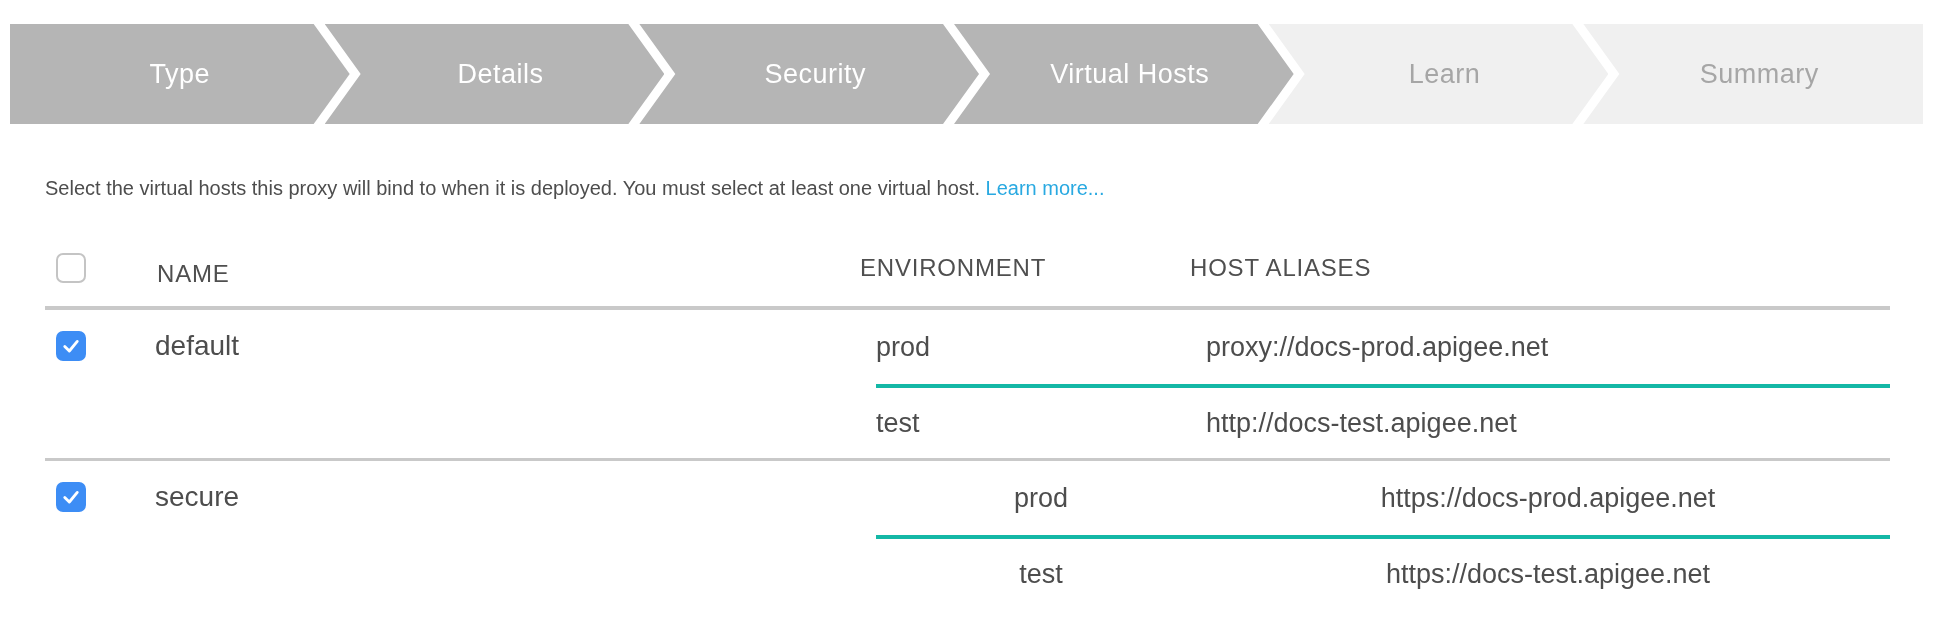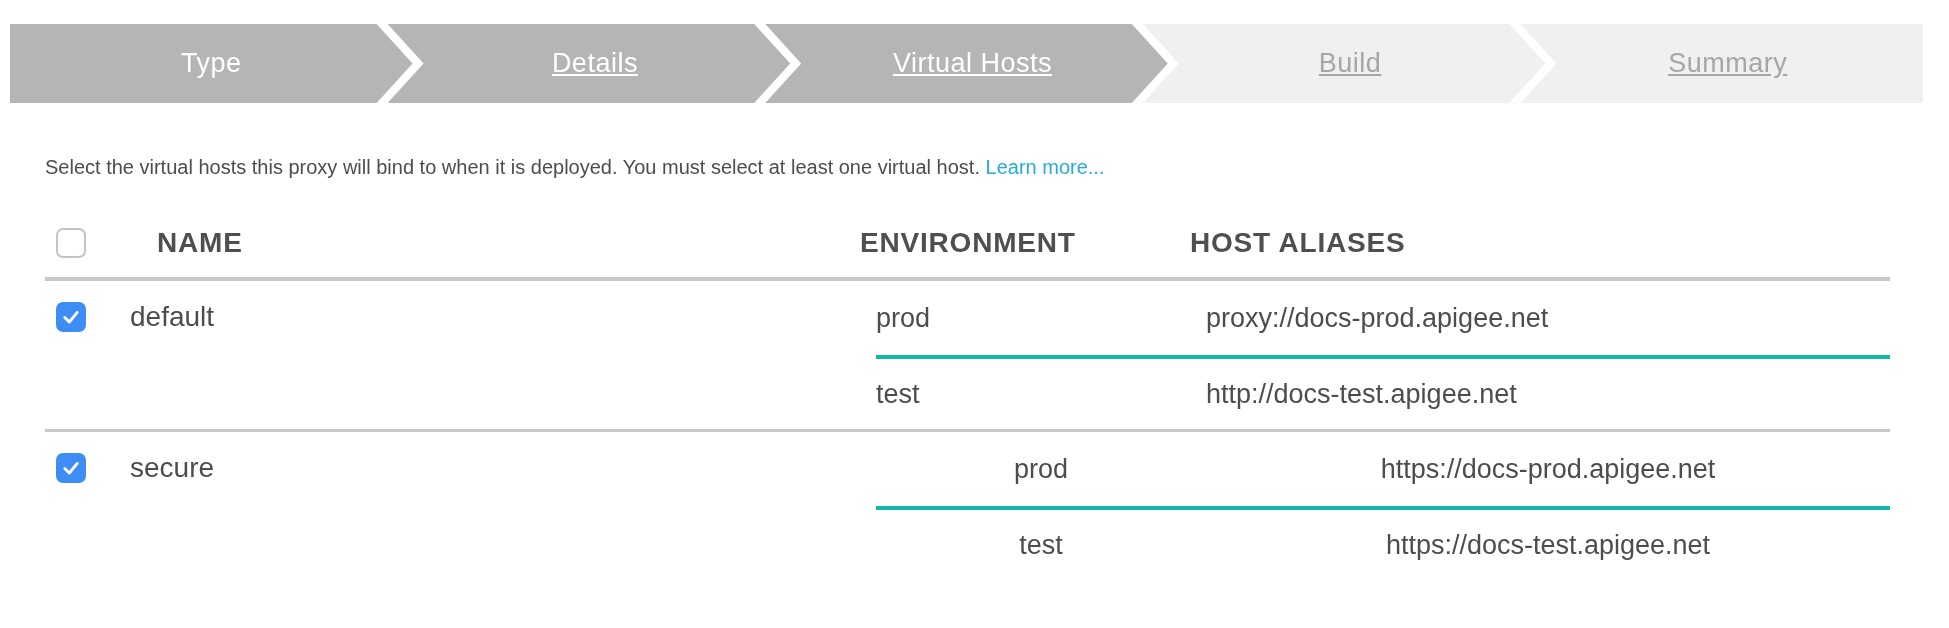--- a/index.html
+++ b/index.html
@@ -1,76 +1,79 @@
 <!DOCTYPE html>
 <html style="--step-active-bg: #b5b5b5; --step-active-text: #ffffff; --step-inactive-bg: #f0f0f0; --step-inactive-text: #a6a6a6; --link: #29a9e1; --checkbox: #3d8df5; --divider: #c9c9c9;"><head>
 <meta charset="utf-8">
 <style>
   * { margin:0; padding:0; box-sizing:border-box; }
   html,body { width:1949px; height:628px; background:#ffffff; overflow:hidden;
               font-family:"Liberation Sans", sans-serif; color:#4d4d4d; }
 
   
-  .wizard { display:flex; margin:24px 26px 0 10px; height:79px; }
+  .wizard { display:flex; margin:24px 26px 0 10px; height:100px; }
   .step { flex:1; display:flex; align-items:center; justify-content:center;
           font-size:27px; letter-spacing:.5px; position:relative;
           clip-path: polygon(0 0, calc(100% - 36px) 0, 100% 50%, calc(100% - 36px) 100%, 0 100%, 36px 50%); }
-  .step + .step { margin-left:-25px;text-decoration:underline; }
+  .step + .step { margin-left:-25px; }
   .step:first-child { clip-path: polygon(0 0, calc(100% - 36px) 0, 100% 50%, calc(100% - 36px) 100%, 0 100%); }
   .step:last-child  { clip-path: polygon(0 0, 100% 0, 100% 100%, 0 100%, 36px 50%); justify-content: center; }
   .step.active   { background:var(--step-active-bg,#b5b5b5);  color:var(--step-active-text,#fff); }
   .step.inactive { background:var(--step-inactive-bg,#f0f0f0); color:var(--step-inactive-text,#a6a6a6); }
   .step .lbl { transform:translateX(6px); }
   .step:first-child .lbl { transform:none; }
 
   
   .instruction { margin:53px 0 0 45px; font-size:20px; color:#4d4d4d; }
   .instruction a { color:var(--link,#29a9e1); text-decoration:none; cursor:pointer; }
 
   
   .vh-table { margin:48px 59px 0 45px; }
   .col-left { width:815px; flex:0 0 815px; }
   .col-env  { width:330px; flex:0 0 330px; }
   .col-host { flex:1; }
 
   .thead { display:flex; align-items:center; padding-bottom:18px; }
   .thead .col-left { display:flex; align-items:center; }
-  .th { font-size:28px; font-weight:bold; letter-spacing:.8px; color:#4f4f4f; }
+  .th { font-size:24px; font-weight:normal; letter-spacing:.8px; color:#4f4f4f;margin-top:12px; }
   .th-name { margin-left:71px; }
   .thead-rule { border-bottom:4px solid var(--divider,#c9c9c9); }
 
   .cb { width:30px; height:30px; border-radius:7px; display:inline-flex;
         align-items:center; justify-content:center; margin-left:11px; cursor:pointer; }
   .cb.unchecked { background:#fff; border:2px solid #c4c4c4; }
   .cb.checked   { background:var(--checkbox,#3d8df5); border:2px solid var(--checkbox,#3d8df5); }
   .cb svg { width:20px; height:20px; }
 
   .group { display:flex; align-items:flex-start; border-bottom:3px solid var(--divider,#c9c9c9); }
   .group:last-child { border-bottom:none;text-align:center; }
   .group .col-left { display:flex; align-items:center; padding-top:20px; }
-  .group-name { font-size:28px; color:#4d4d4d; margin-left:44px; }
+  .group-name { font-size:28px; color:#4d4d4d; margin-left:69px; }
   .entries { flex:1; }
   .entry { display:flex; align-items:center; height:74px; font-size:27px; color:#4d4d4d;margin-left:16px; }
   .entry + .entry { border-top:4px solid #14b8a6; }
 </style>
 </head>
 <body>
 
 <nav class="wizard">
   <div class="step active">
       <span class="lbl">Type</span>
     </div>
   <div class="step active">
       <span class="lbl">Details</span>
     </div>
   <div class="step active">
+      <span class="lbl">Security</span>
+    </div>
+  <div class="step active">
       <span class="lbl">Virtual Hosts</span>
     </div>
   <div class="step inactive">
-      <span class="lbl">Build</span>
+      <span class="lbl">Learn</span>
     </div>
   <div class="step inactive">
       <span class="lbl">Summary</span>
     </div>
 </nav>
 
 <p class="instruction"><span>Select the virtual hosts this proxy will bind to when it is deployed. You must select at least one virtual host.</span>
 <a href="#">Learn more...</a></p>
 
 <div class="vh-table">

